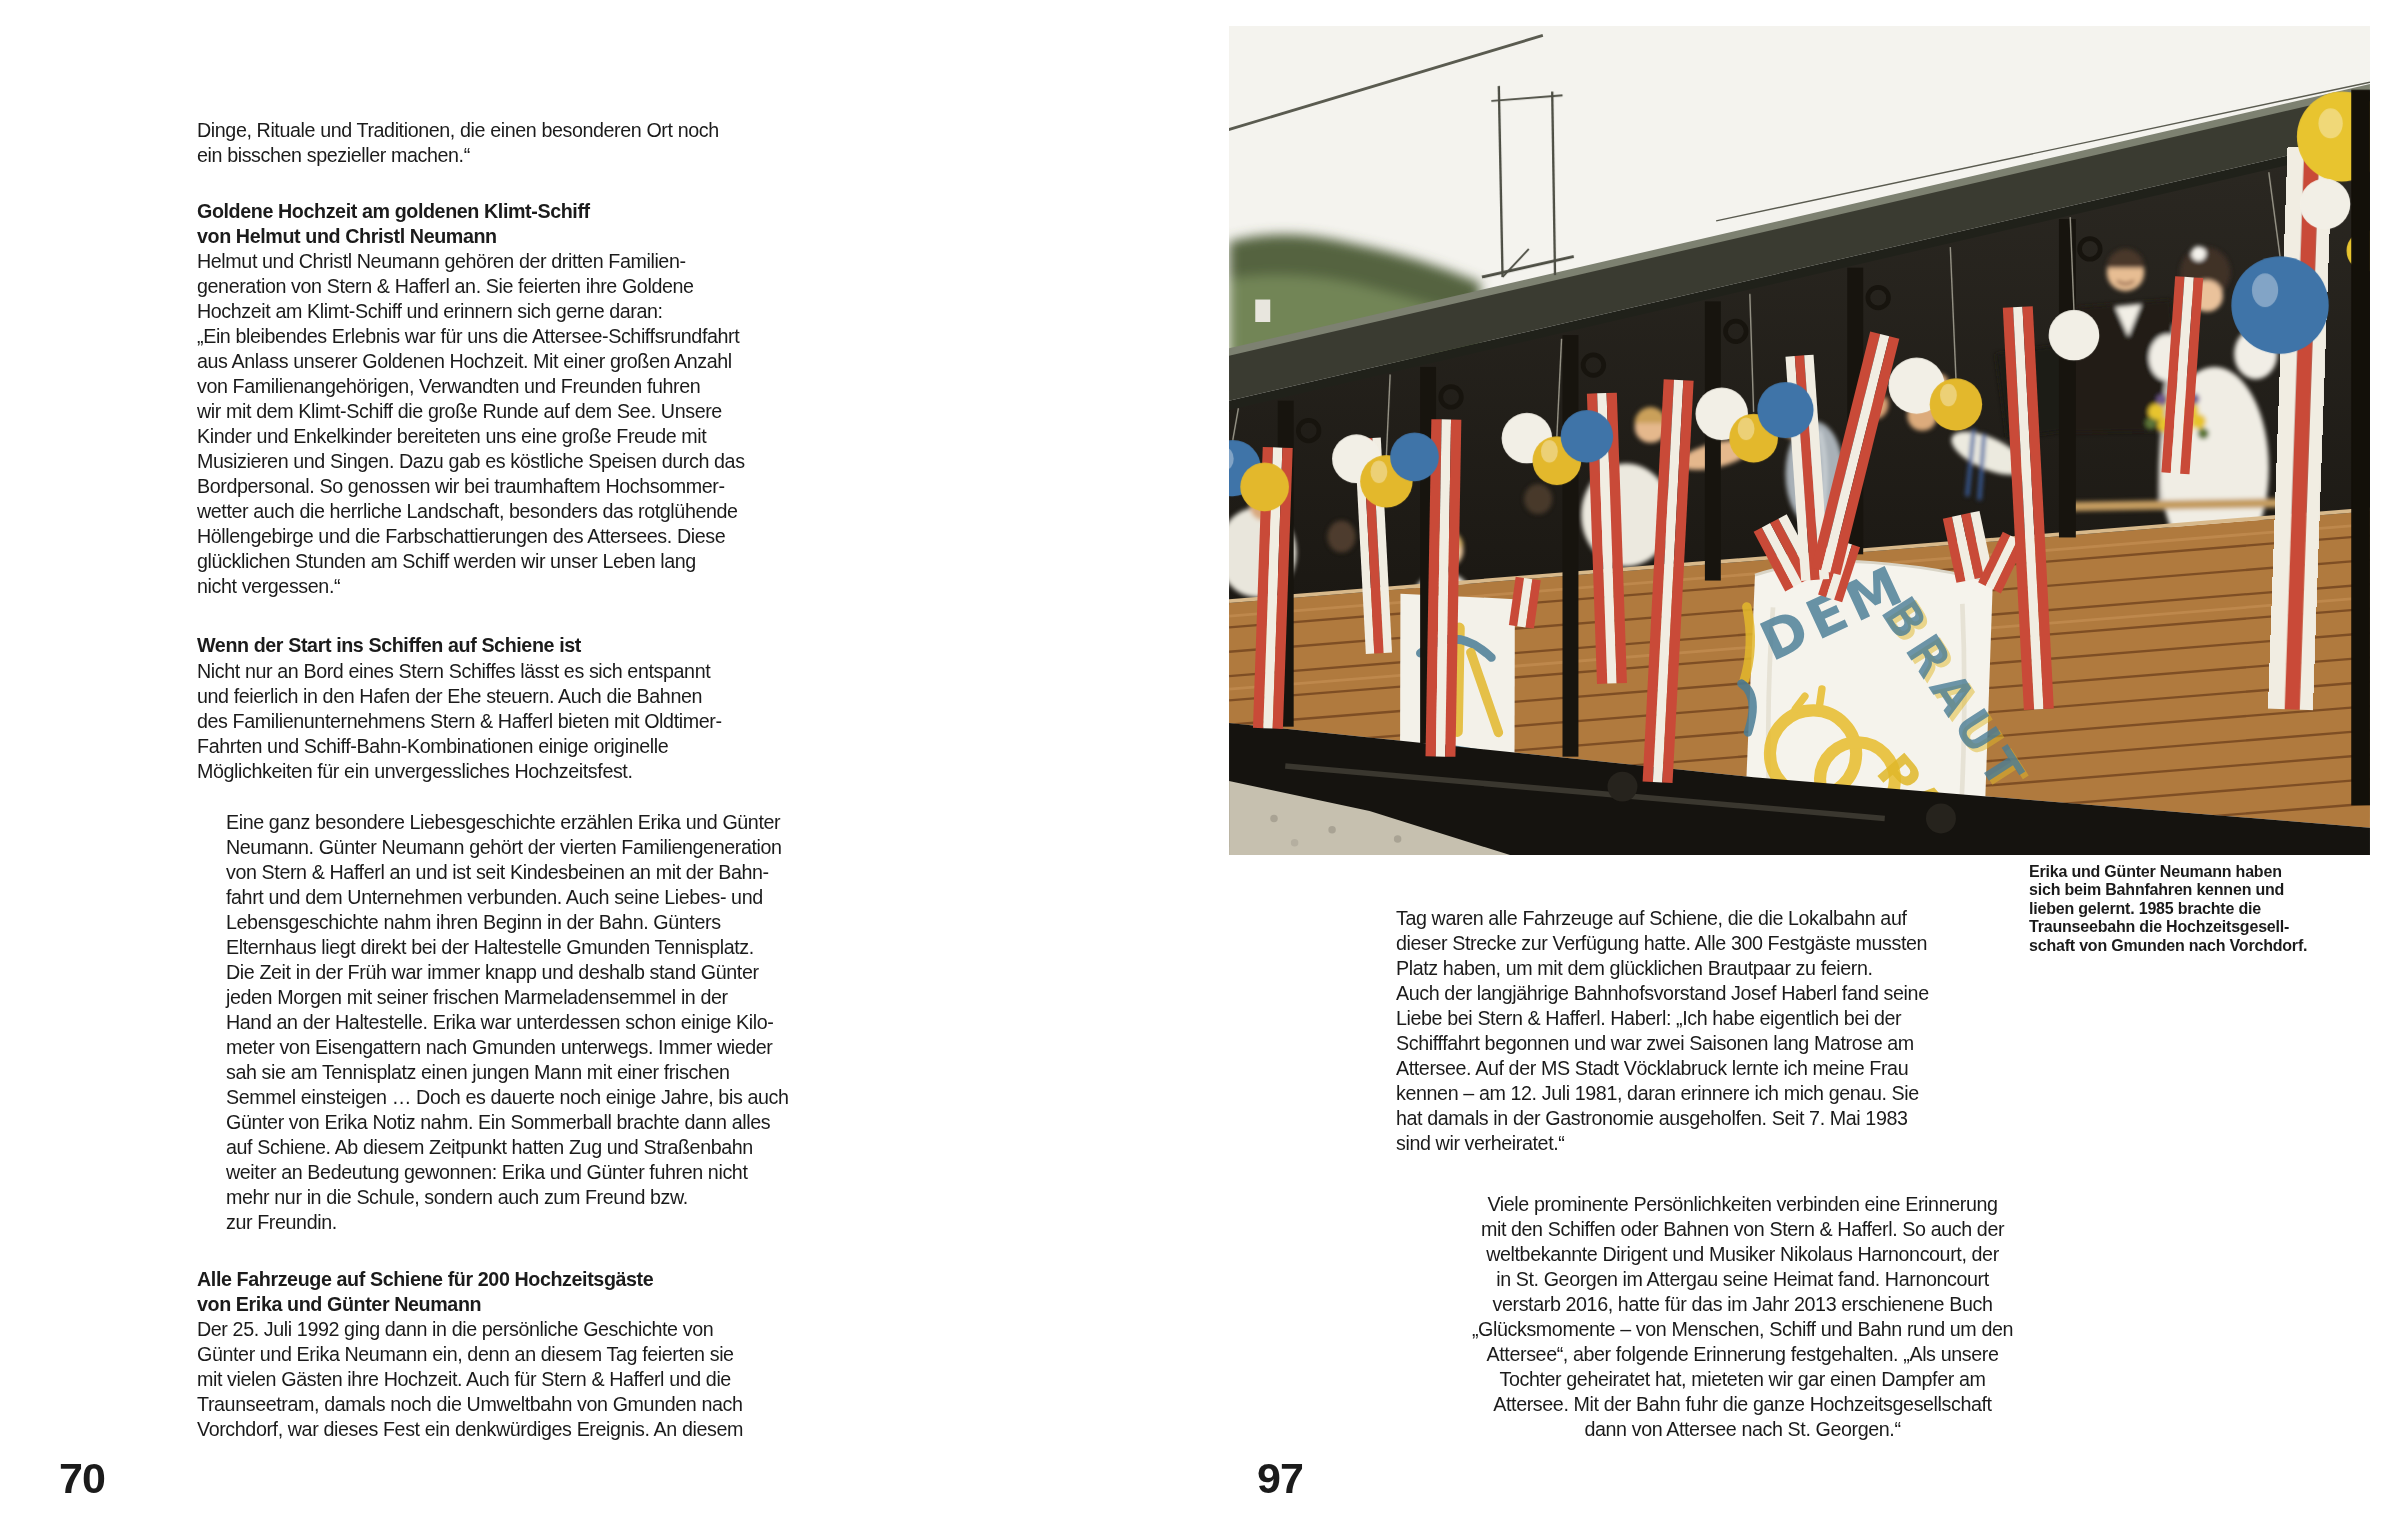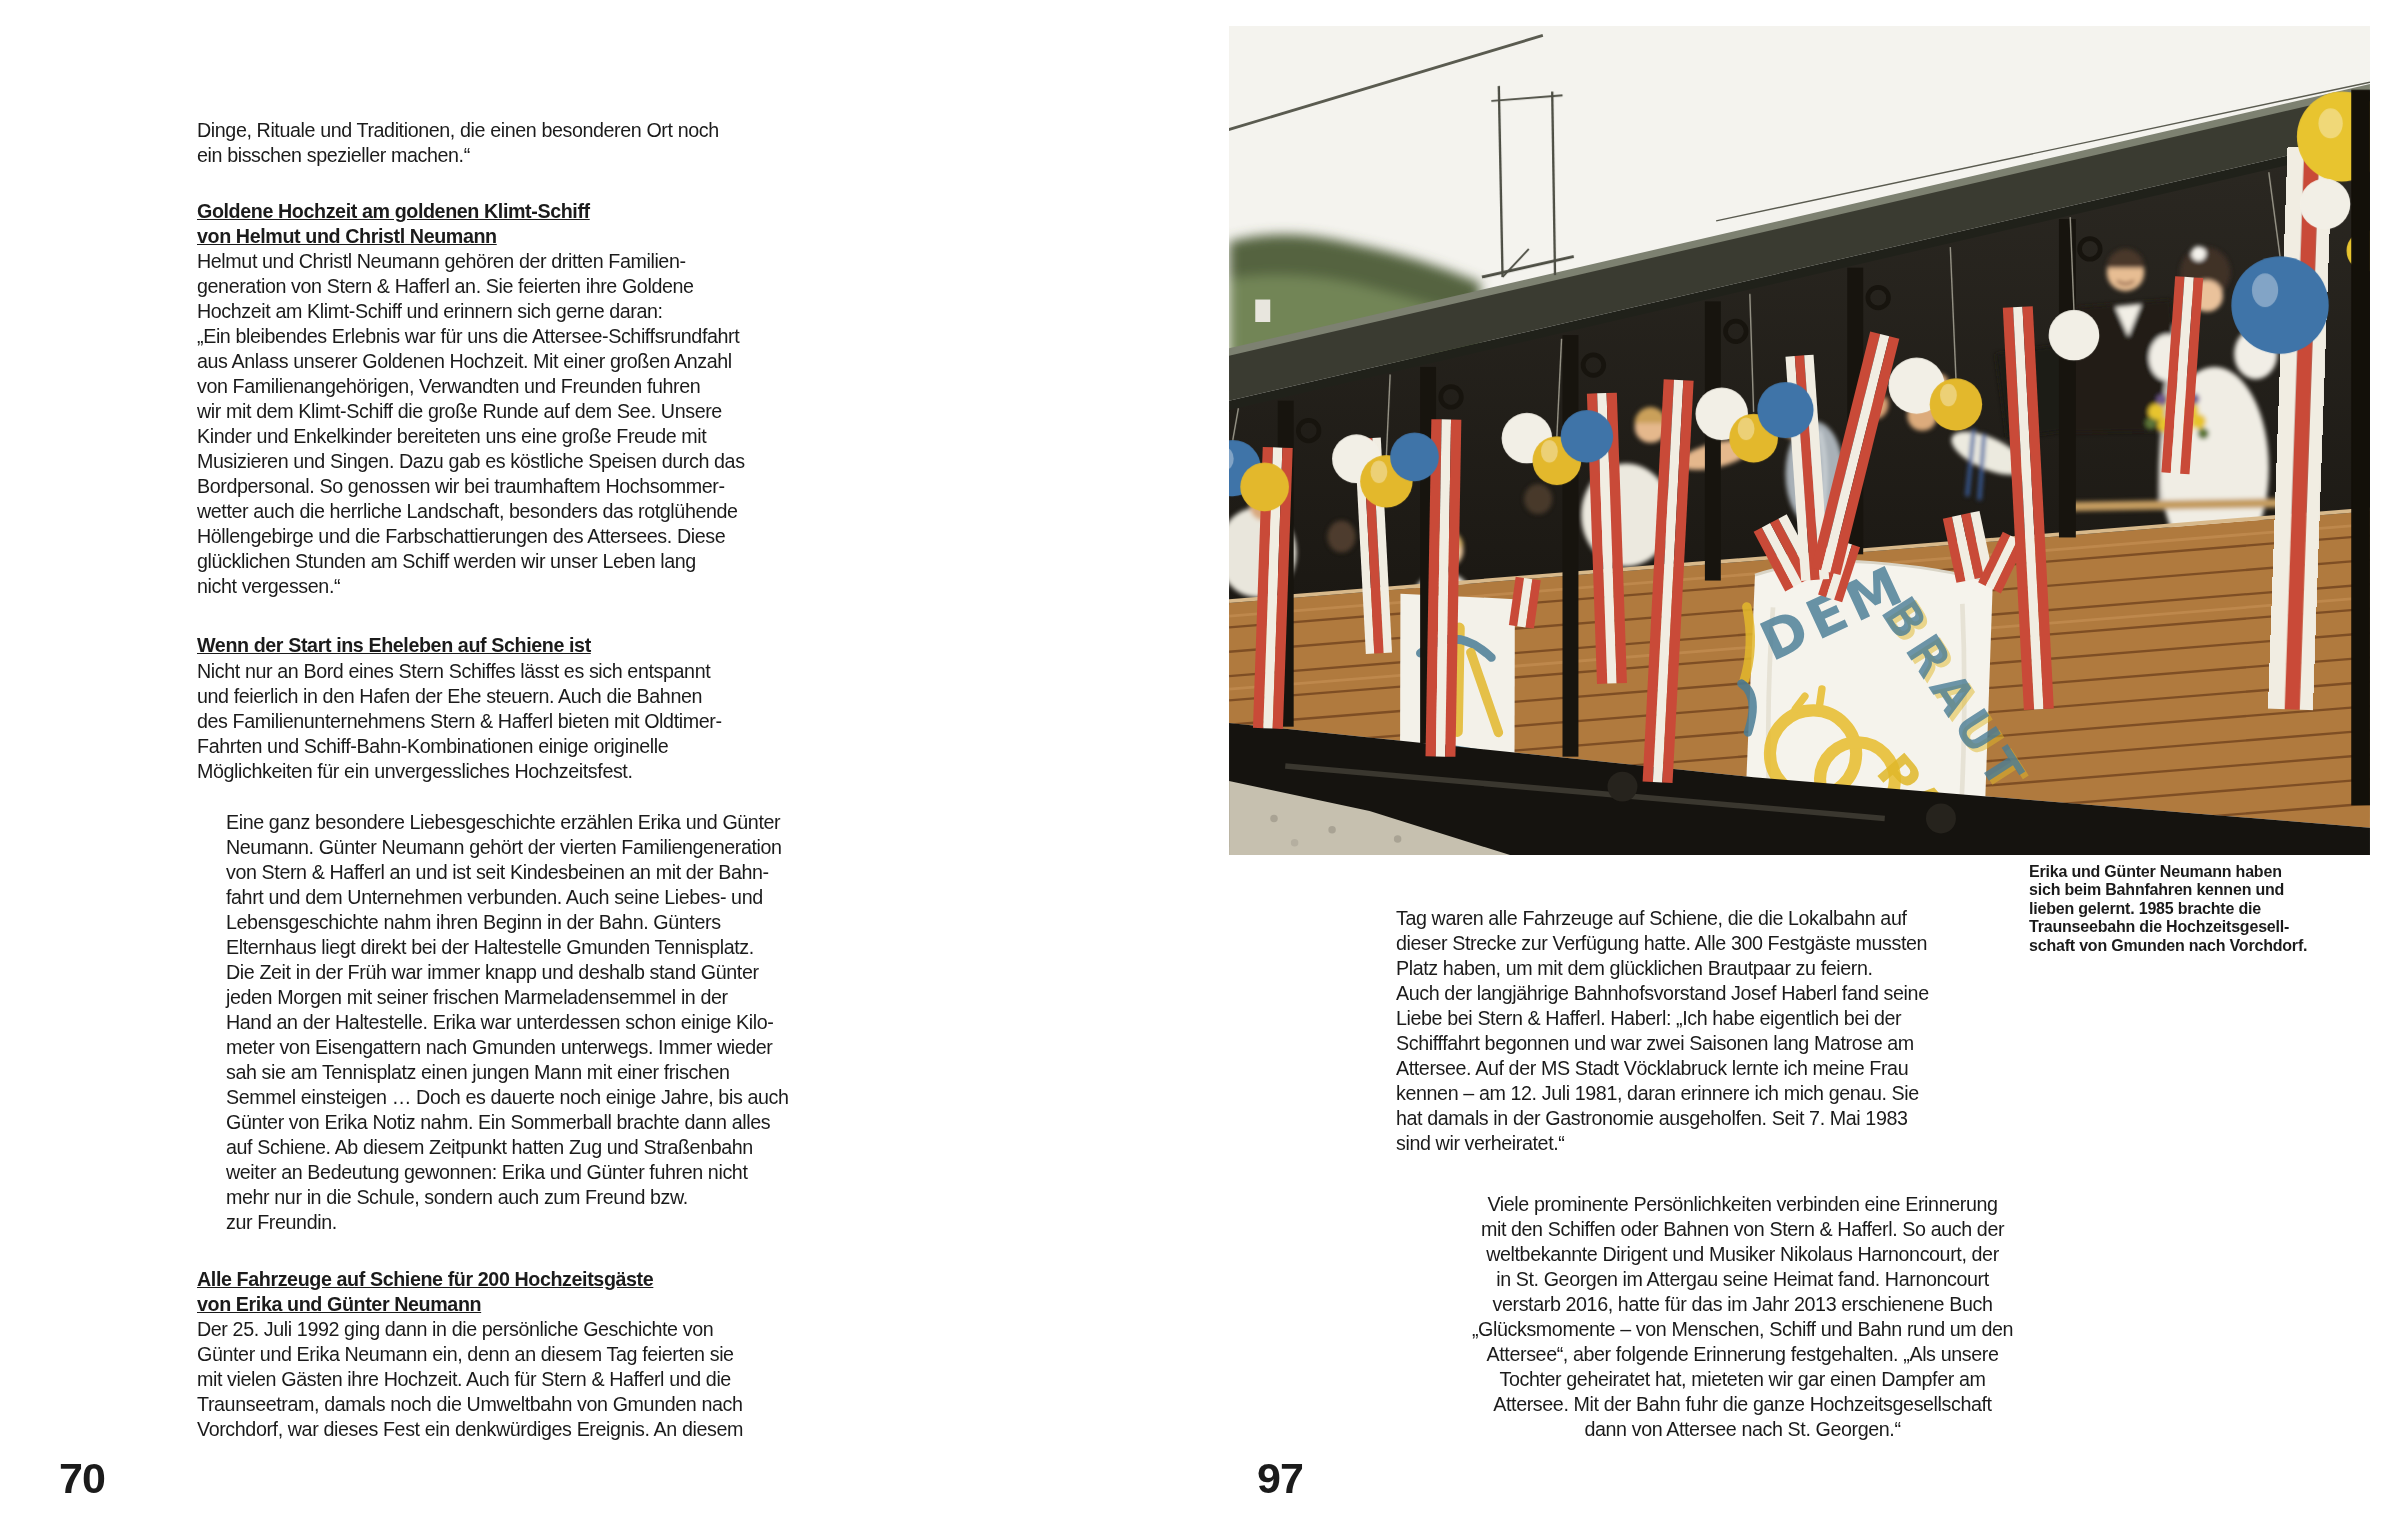--- a/index.html
+++ b/index.html
@@ -1,20 +1,20 @@
 <!DOCTYPE html>
 <html style="font-size:15px"><head>
 <meta charset="utf-8">
 <style>
   html,body{margin:0;padding:0;background:#ffffff;}
   .spread{position:relative;width:2399px;height:1529px;background:#ffffff;overflow:hidden;
           font-family:"Liberation Sans",sans-serif;color:#1b1b1b;}
   .abs{position:absolute;}
   .txt{font-size:19.7px;line-height:25px;letter-spacing:-0.4px;white-space:pre-line;width:693px;}
-  .hd{font-weight:bold;text-decoration:underline;}
+  .hd{font-weight:bold;}
   .cap{font-size:16px;line-height:18.4px;font-weight:bold;letter-spacing:-0.2px;white-space:pre-line;width:356px;}
   .pgnum{font-size:43px;font-weight:bold;letter-spacing:-0.9px;}
   svg text{font-family:"DejaVu Sans",sans-serif;}
 </style>
 </head>
 <body>
 
 <div class="spread">
 
   <div class="abs txt" style="left:197px;top:118px;">Dinge, Rituale und Traditionen, die einen besonderen Ort noch
@@ -31,21 +31,21 @@
 von Familienangehörigen, Verwandten und Freunden fuhren
 wir mit dem Klimt-Schiff die große Runde auf dem See. Unsere
 Kinder und Enkelkinder bereiteten uns eine große Freude mit
 Musizieren und Singen. Dazu gab es köstliche Speisen durch das
 Bordpersonal. So genossen wir bei traumhaftem Hochsommer-
 wetter auch die herrliche Landschaft, besonders das rotglühende
 Höllengebirge und die Farbschattierungen des Attersees. Diese
 glücklichen Stunden am Schiff werden wir unser Leben lang
 nicht vergessen.“</div>
 
-  <div class="abs txt hd" style="left:197px;top:633px;">Wenn der Start ins Eheleben auf Schiene ist</div>
+  <div class="abs txt hd" style="left:197px;top:633px;">Wenn der Start ins Schiffen auf Schiene ist</div>
 
   <div class="abs txt" style="left:197px;top:659px;">Nicht nur an Bord eines Stern Schiffes lässt es sich entspannt
 und feierlich in den Hafen der Ehe steuern. Auch die Bahnen
 des Familienunternehmens Stern &amp; Hafferl bieten mit Oldtimer-
 Fahrten und Schiff-Bahn-Kombinationen einige originelle
 Möglichkeiten für ein unvergessliches Hochzeitsfest.</div>
 
   <div class="abs txt" style="left:197px;top:810px;margin-left:29px;">Eine ganz besondere Liebesgeschichte erzählen Erika und Günter
 Neumann. Günter Neumann gehört der vierten Familiengeneration
 von Stern &amp; Hafferl an und ist seit Kindesbeinen an mit der Bahn-

